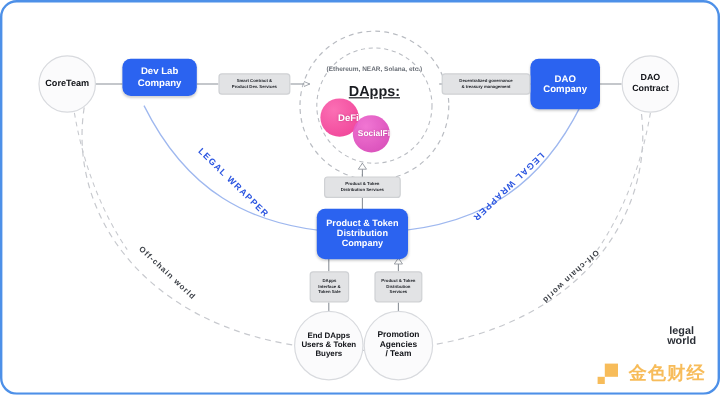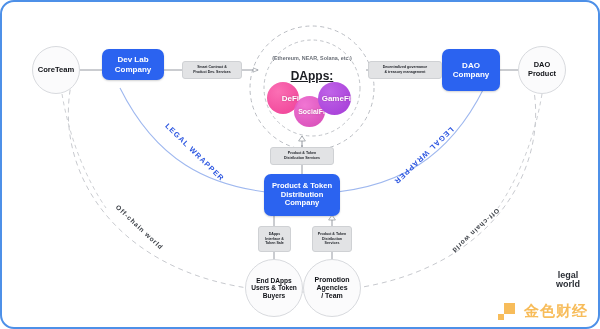--- a/index.html
+++ b/index.html
@@ -110,21 +110,21 @@
     <span>Company</span>
   </div>
 
   <div class="node bluebox" id="node-dao-company" style="left:440px;top:47px;width:58px;height:42px;font-size:8px;flex-direction:column;">
     <span>DAO</span>
     <span>Company</span>
   </div>
 
   <div class="node circ" id="node-dao-members" style="left:516px;top:44px;width:48px;height:48px;font-size:7.4px;flex-direction:column;">
     <span>DAO</span>
-    <span>Product</span>
+    <span>Contract</span>
   </div>
 
   <div class="node bluebox" id="node-ptd-company" style="left:262px;top:172px;width:76px;height:42px;font-size:7.6px;flex-direction:column;">
     <span>Product &amp; Token</span>
     <span>Distribution</span>
     <span>Company</span>
   </div>
 
   <div class="node circ" id="node-end-users" style="left:243px;top:257px;width:58px;height:58px;font-size:6.6px;flex-direction:column;">
     <span>End DApps</span>
@@ -139,23 +139,20 @@
   </div>
 
   <div class="ctext" id="bn-sub">(Ethereum, NEAR, Solana, etc.)</div>
   <div class="ctext" id="dapps-label">DApps:</div>
 
   <div class="dapp" id="dapp-defi" style="left:265px;top:80px;width:32px;height:32px;">
     <span>DeFi</span>
   </div>
   <div class="dapp" id="dapp-socialfi" style="left:292px;top:94px;width:31px;height:31px;font-size:7px;">
     <span>SocialFi</span>
-  </div>
-  <div class="dapp" id="dapp-gamefi" style="left:316px;top:80px;width:33px;height:33px;">
-    <span>GameFi</span>
   </div>
 
   <div class="lbl" id="label-smart-contract" style="left:180px;top:59px;width:60px;height:18px;flex-direction:column;">
     <span>Smart Contract &amp;</span>
     <span>Product Dev. Services</span>
   </div>
 
   <div class="lbl" id="label-governance" style="left:366px;top:59px;width:74px;height:18px;flex-direction:column;">
     <span>Decentralized governance</span>
     <span>&amp; treasury management</span>

